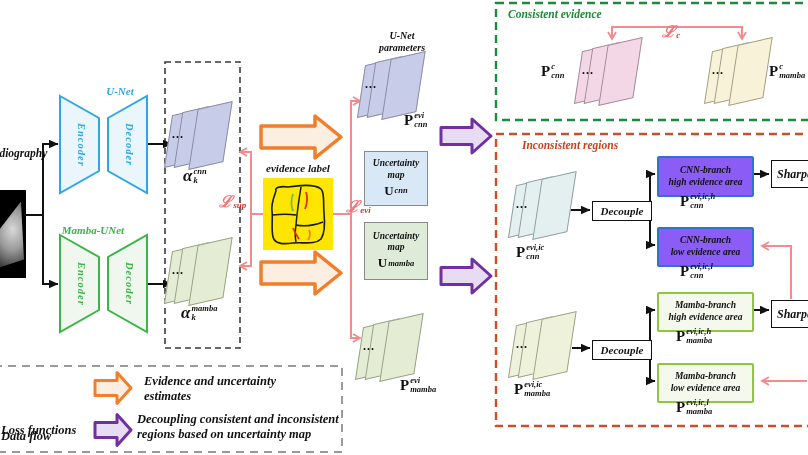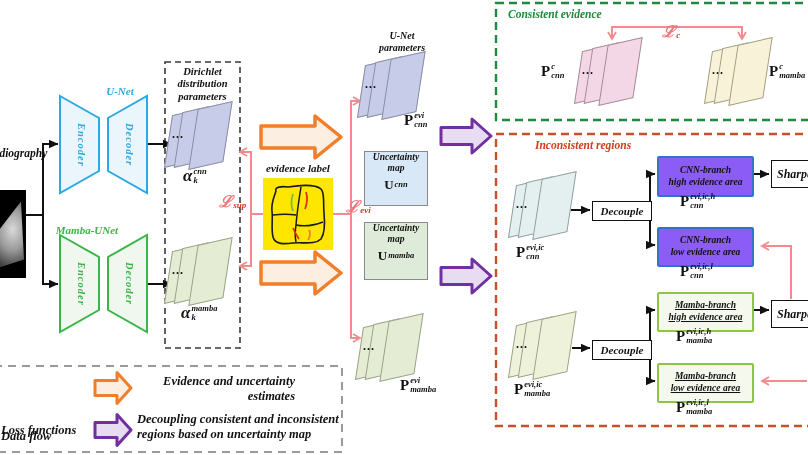--- a/index.html
+++ b/index.html
@@ -30,27 +30,27 @@
   
   .loss{display:inline-flex;align-items:flex-end;white-space:nowrap;}
   .lL{font-weight:bold;font-style:italic;font-size:16px;color:#f0767a;line-height:1;}
   .lsub{font-weight:bold;font-style:italic;font-size:9px;color:#e03128;margin-left:1px;}
   
   .vtxt{writing-mode:vertical-rl;text-orientation:mixed;font-weight:bold;font-style:italic;
         font-size:10.5px;letter-spacing:1px;text-align:center;}
   .blue{color:#2fa8e1;} .green{color:#3cb44a;}
   
   .ubox{position:absolute;border:1px solid #8a8a8a;display:flex;flex-direction:column;
-        align-items:center;justify-content:flex-start;text-align:center;}
+        align-items:center;justify-content:center;text-align:center;}
   .ubox .ut{font-weight:bold;font-style:italic;font-size:9.5px;line-height:1.2;}
   .branch{position:absolute;width:93px;height:37px;border-radius:2px;display:flex;flex-direction:column;
           align-items:center;justify-content:center;text-align:center;font-weight:bold;font-style:italic;
           font-size:9.5px;line-height:1.25;}
   .b-cnn{border:2.5px solid #2e74c8;background:#8b5cf6;}
-  .b-mamba{border:2.5px solid #8fc640;background:#f5f8ec;text-decoration:underline;}
+  .b-mamba{border:2.5px solid #8fc640;background:#f5f8ec;}
   .opbox{position:absolute;background:#fff;border:1.6px solid #111;display:flex;align-items:center;
          justify-content:center;font-weight:bold;font-style:italic;}
   .rtitle{position:absolute;font-weight:bold;font-style:italic;font-size:11.5px;}
   .scrib{position:absolute;left:263px;top:178px;width:70px;height:72px;background:#ffe600;}
 </style>
 </head>
 <body>
 
 <div id="canvas">
 
@@ -122,25 +122,24 @@
   <div class="abs" style="left:0;top:190px;width:26px;height:88px;background:#000;overflow:hidden;">
     <div style="position:absolute;left:-14px;top:8px;width:38px;height:70px;
          background:radial-gradient(ellipse at 70% 45%, #d9d9d9 0%, #9a9a9a 38%, #454545 70%, #000 100%);
          clip-path:polygon(92% 5%, 0% 70%, 30% 100%, 100% 88%);"></div>
   </div>
 
   <div class="abs ttl blue" style="left:87px;top:85px;width:66px;font-size:11px;">U-Net</div>
   <div class="abs vtxt blue" style="left:71px;top:108px;width:16px;height:74px;">Encoder</div>
   <div class="abs vtxt blue" style="left:119px;top:108px;width:16px;height:74px;">Decoder</div>
 
-  <div class="abs ttl green" style="left:44px;top:224px;width:86px;font-size:11px;">Mamba-UNet</div>
+  <div class="abs ttl green" style="left:50px;top:224px;width:86px;font-size:11px;">Mamba-UNet</div>
   <div class="abs vtxt green" style="left:71px;top:247px;width:16px;height:74px;">Encoder</div>
   <div class="abs vtxt green" style="left:119px;top:247px;width:16px;height:74px;">Decoder</div>
 
-  <div class="abs ttl" style="left:166px;top:66px;width:73px;font-size:10.5px;">Dirichlet distribution parameters</div>
 
   <div class="stack t-blue" style="left:167px;top:104px;">
     <div class="sh sh1"></div>
       <div class="sh sh2"></div>
       <div class="sh sh3"></div>
     <span class="dots">...</span>
   </div>
   <span class="ml abs" style="left:183px;top:166px;">
     <b class="mb alpha">α</b>
     <span class="ms">
@@ -260,21 +259,21 @@
     <span class="dots">...</span>
   </div>
   <span class="ml abs" style="left:769px;top:62px;">
     <b class="mb">P</b>
     <span class="ms">
         <i>c</i>
         <i>mamba</i>
       </span>
   </span>
 
-  <div class="rtitle" style="left:535px;top:139px;color:#c8401e;">Inconsistent regions</div>
+  <div class="rtitle" style="left:522px;top:139px;color:#c8401e;">Inconsistent regions</div>
 
   <div class="stack t-cyan" style="left:511px;top:174px;">
     <div class="sh sh1"></div>
       <div class="sh sh2"></div>
       <div class="sh sh3"></div>
     <span class="dots">...</span>
   </div>
   <span class="ml abs" style="left:516px;top:243px;">
     <b class="mb">P</b>
     <span class="ms">
@@ -346,16 +345,16 @@
         <i>evi,ic,l</i>
         <i>mamba</i>
       </span>
   </span>
 
   <div class="opbox" style="left:771px;top:160px;width:62px;height:26px;font-size:12px;justify-content:flex-start;padding-left:5px;">Sharpen</div>
   <div class="opbox" style="left:771px;top:300px;width:62px;height:26px;font-size:12px;justify-content:flex-start;padding-left:5px;">Sharpen</div>
 
   <div class="abs ttl" style="left:1px;top:381px;font-size:12.5px;text-align:left;margin-top:48px;">Data flow</div>
   <div class="abs ttl" style="left:1px;top:423px;font-size:12.5px;text-align:left;">Loss functions</div>
-  <div class="abs ttl" style="left:137px;top:374px;width:158px;font-size:12.5px;text-align:right;">Evidence and uncertainty estimates</div>
+  <div class="abs ttl" style="left:144px;top:374px;width:158px;font-size:12.5px;text-align:left;">Evidence and uncertainty estimates</div>
   <div class="abs ttl" style="left:137px;top:412px;width:214px;font-size:12.5px;text-align:left;">Decoupling consistent and inconsistent regions based on uncertainty map</div>
 
 </div>
 
 </body></html>

